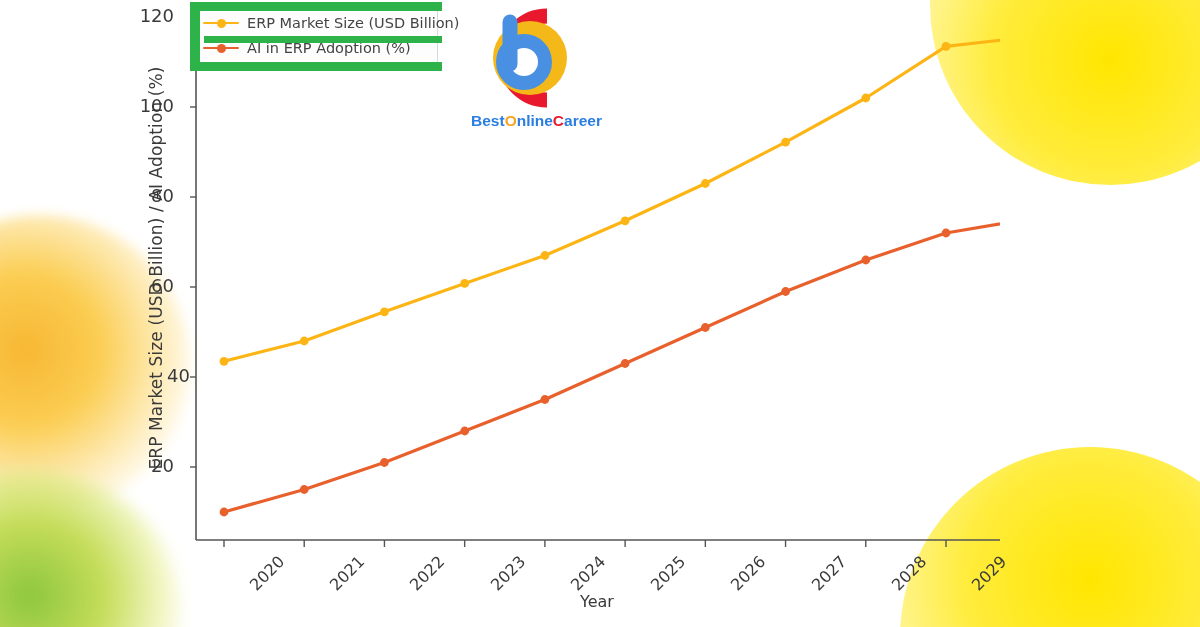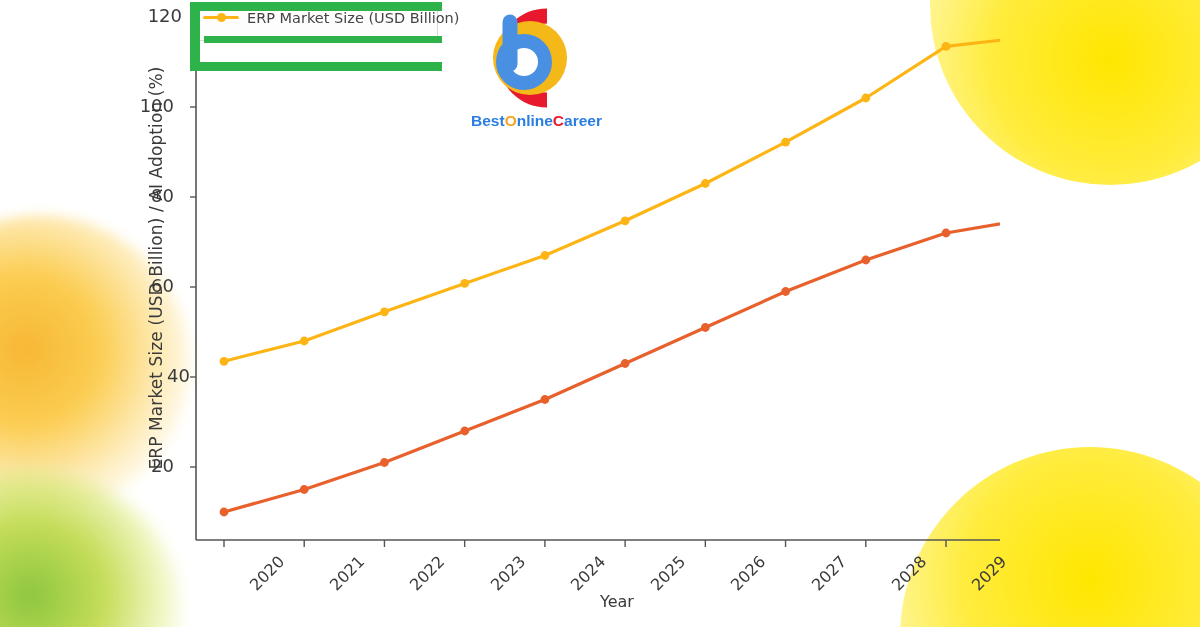--- a/index.html
+++ b/index.html
@@ -57,21 +57,20 @@
     color: #3a3a3a;
     letter-spacing: .1px;
     white-space: nowrap;
   }
   
   #x-axis-title {
     position: absolute;
     left: 580px; top: 592px;
     font-size: 16px;
     color: #3a3a3a;
-    margin-left: 20px;
   }
 
   .tick-label-y {
     position: absolute;
     right: 0;
     font-size: 18px;
     color: #3a3a3a;
     text-align: right;
     white-space: nowrap;
   }
@@ -88,20 +87,21 @@
   #legend {
     position: absolute;
     left: 196px; top: 4px;
     width: 242px;
     background: #fdfdfd;
     padding: 5px 8px 5px 6px;
     border: 1px solid #d9d9d9;
   }
   .legend-row {
     display: flex;
+    align-items: center;
     height: 25px;
   }
   .legend-swatch {
     width: 36px; height: 14px;
     position: relative;
     margin-right: 8px;
     flex: 0 0 36px;
   }
   .legend-swatch .lsline {
     position: absolute; left: 0; top: 6px;
@@ -226,21 +226,21 @@
           </g>
         </g>
     </svg>
 
     <div id="y-tick-labels">
         <div class="tick-label-y" style="top: 455px; width: 186px; left: 0px; padding-right: 12px;">20</div>
         <div class="tick-label-y" style="top: 365px; width: 186px; left: 0px; padding-right: 12px; margin-left: 16px;">40</div>
         <div class="tick-label-y" style="top: 275px; width: 186px; left: 0px; padding-right: 12px;">60</div>
         <div class="tick-label-y" style="top: 185px; width: 186px; left: 0px; padding-right: 12px;">80</div>
         <div class="tick-label-y" style="top: 95px; width: 186px; left: 0px; padding-right: 12px;">100</div>
-        <div class="tick-label-y" style="top: 5px; width: 186px; left: 0px; padding-right: 12px; margin-left: 8px;">120</div>
+        <div class="tick-label-y" style="top: 5px; width: 186px; left: 0px; padding-right: 12px;">120</div>
       </div>
 
     <div id="x-tick-labels">
         <div class="tick-label-x" style="left: 234px; top: 552px;">2020</div>
         <div class="tick-label-x" style="left: 314.222px; top: 552px;">2021</div>
         <div class="tick-label-x" style="left: 394.444px; top: 552px;">2022</div>
         <div class="tick-label-x" style="left: 474.667px; top: 552px;">2023</div>
         <div class="tick-label-x" style="left: 554.889px; top: 552px;">2024</div>
         <div class="tick-label-x" style="left: 635.111px; top: 552px;">2025</div>
         <div class="tick-label-x" style="left: 715.333px; top: 552px;">2026</div>
@@ -253,20 +253,27 @@
     <div id="x-axis-title">Year</div>
 
     <div id="legend">
       <div class="legend-row">
         <span class="legend-swatch">
           <span class="lsline" style="background:#FDB515"></span>
           <span class="lsdot" style="background:#FDB515"></span>
         </span>
         <span class="legend-label">ERP Market Size (USD Billion)</span>
       </div>
+      <div class="legend-row">
+        <span class="legend-swatch">
+          <span class="lsline" style="background:#E8602C"></span>
+          <span class="lsdot" style="background:#E8602C"></span>
+        </span>
+        <span class="legend-label">AI in ERP Adoption (%)</span>
+      </div>
     </div>
 
     <div class="hl-bar" id="hl-top"></div>
     <div class="hl-bar" id="hl-mid"></div>
     <div class="hl-bar" id="hl-bottom"></div>
     <div class="hl-bar" id="hl-leftedge"></div>
   </div>
 
   <div id="logo">
     <svg width="150" height="108" viewBox="0 0 150 108">

